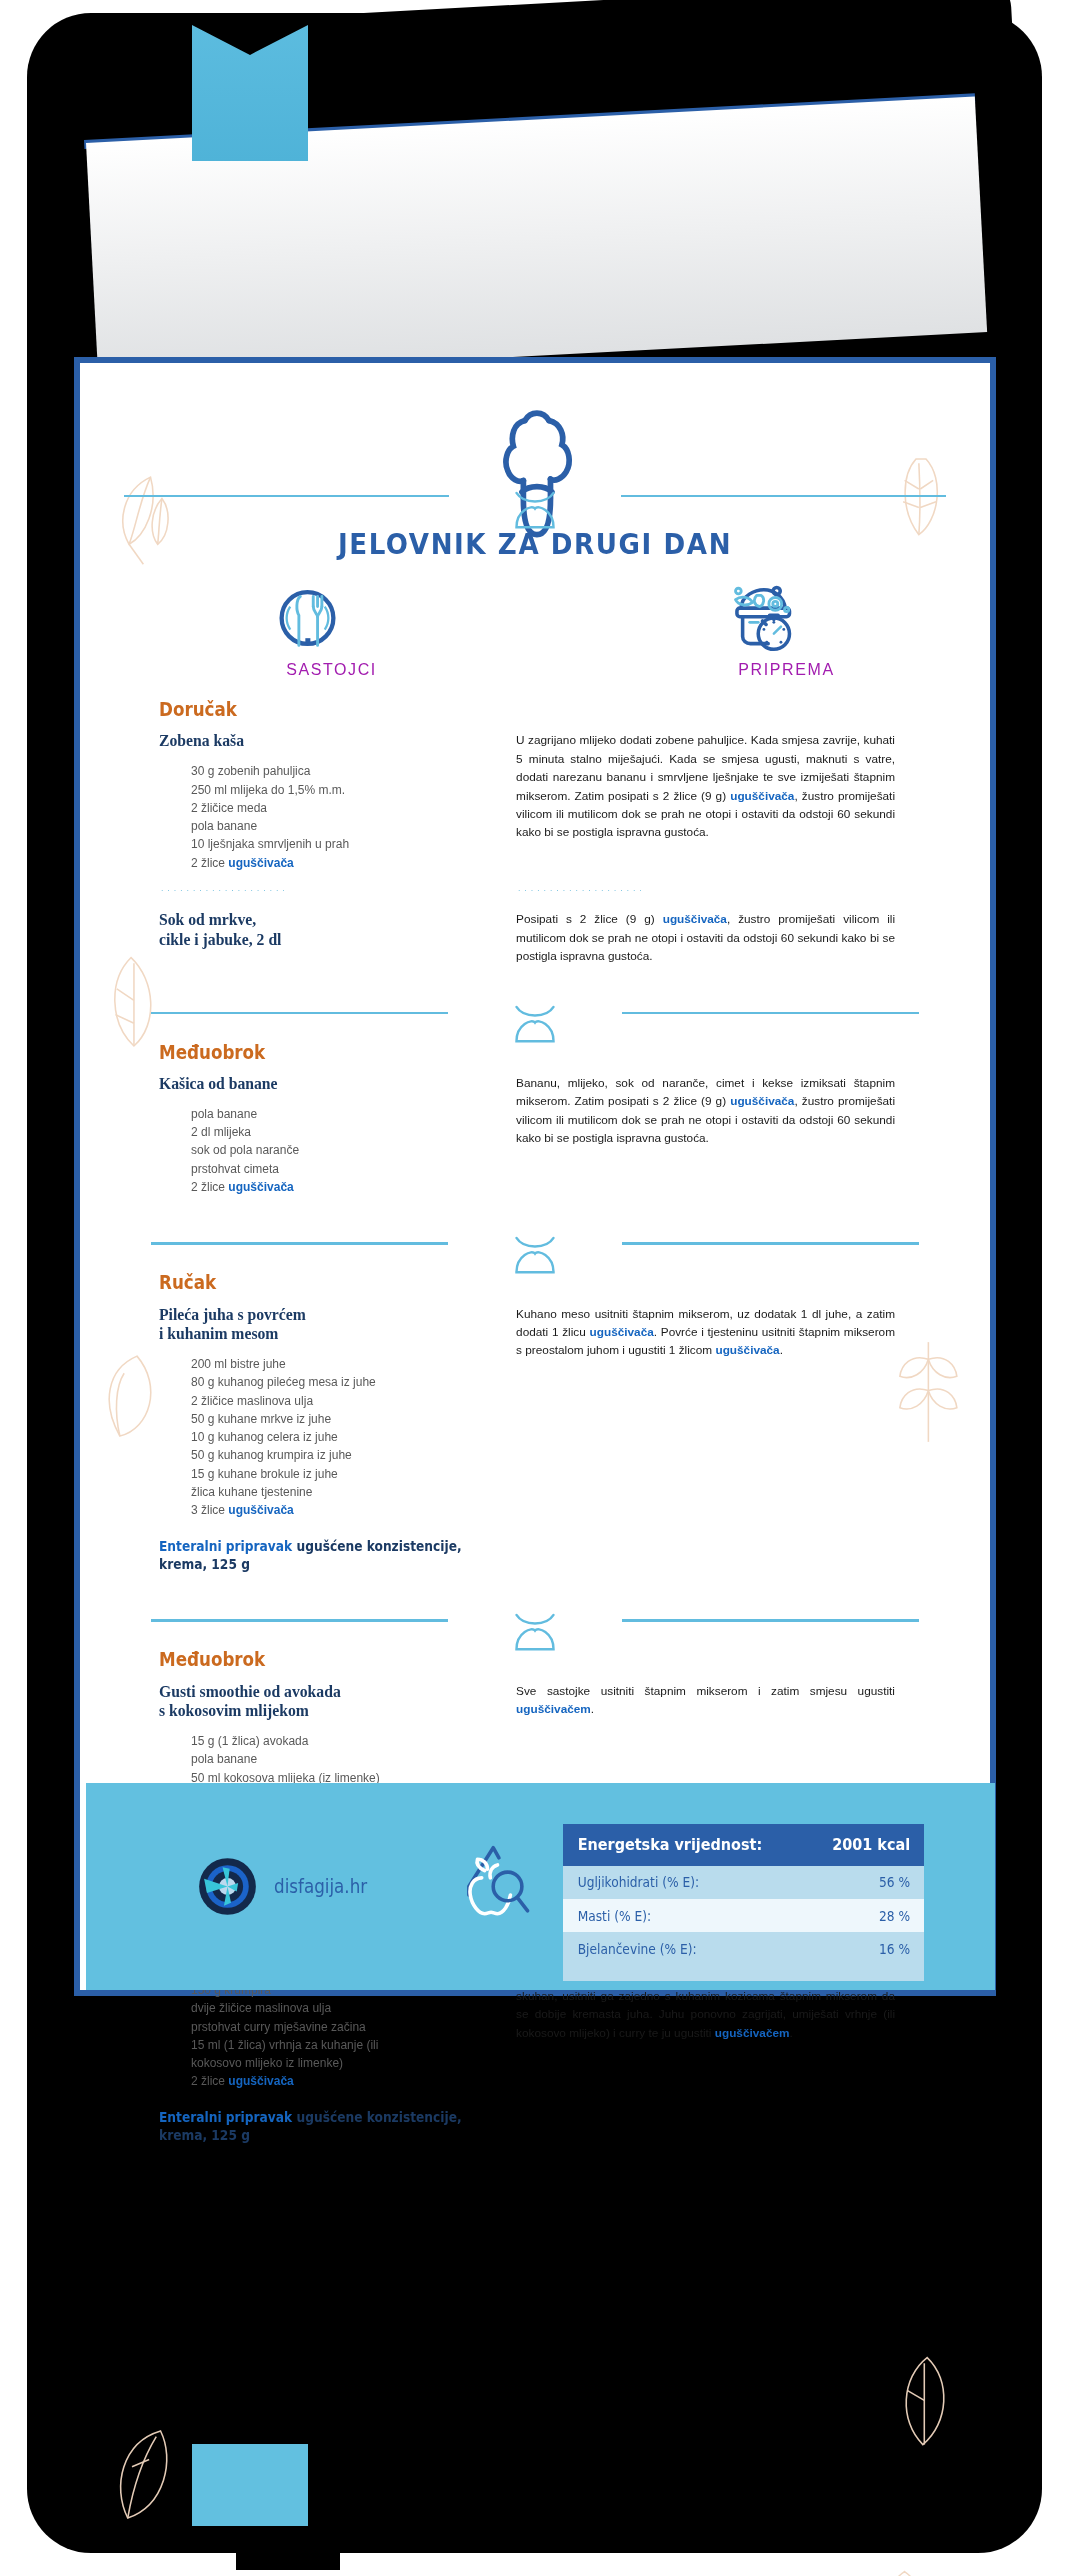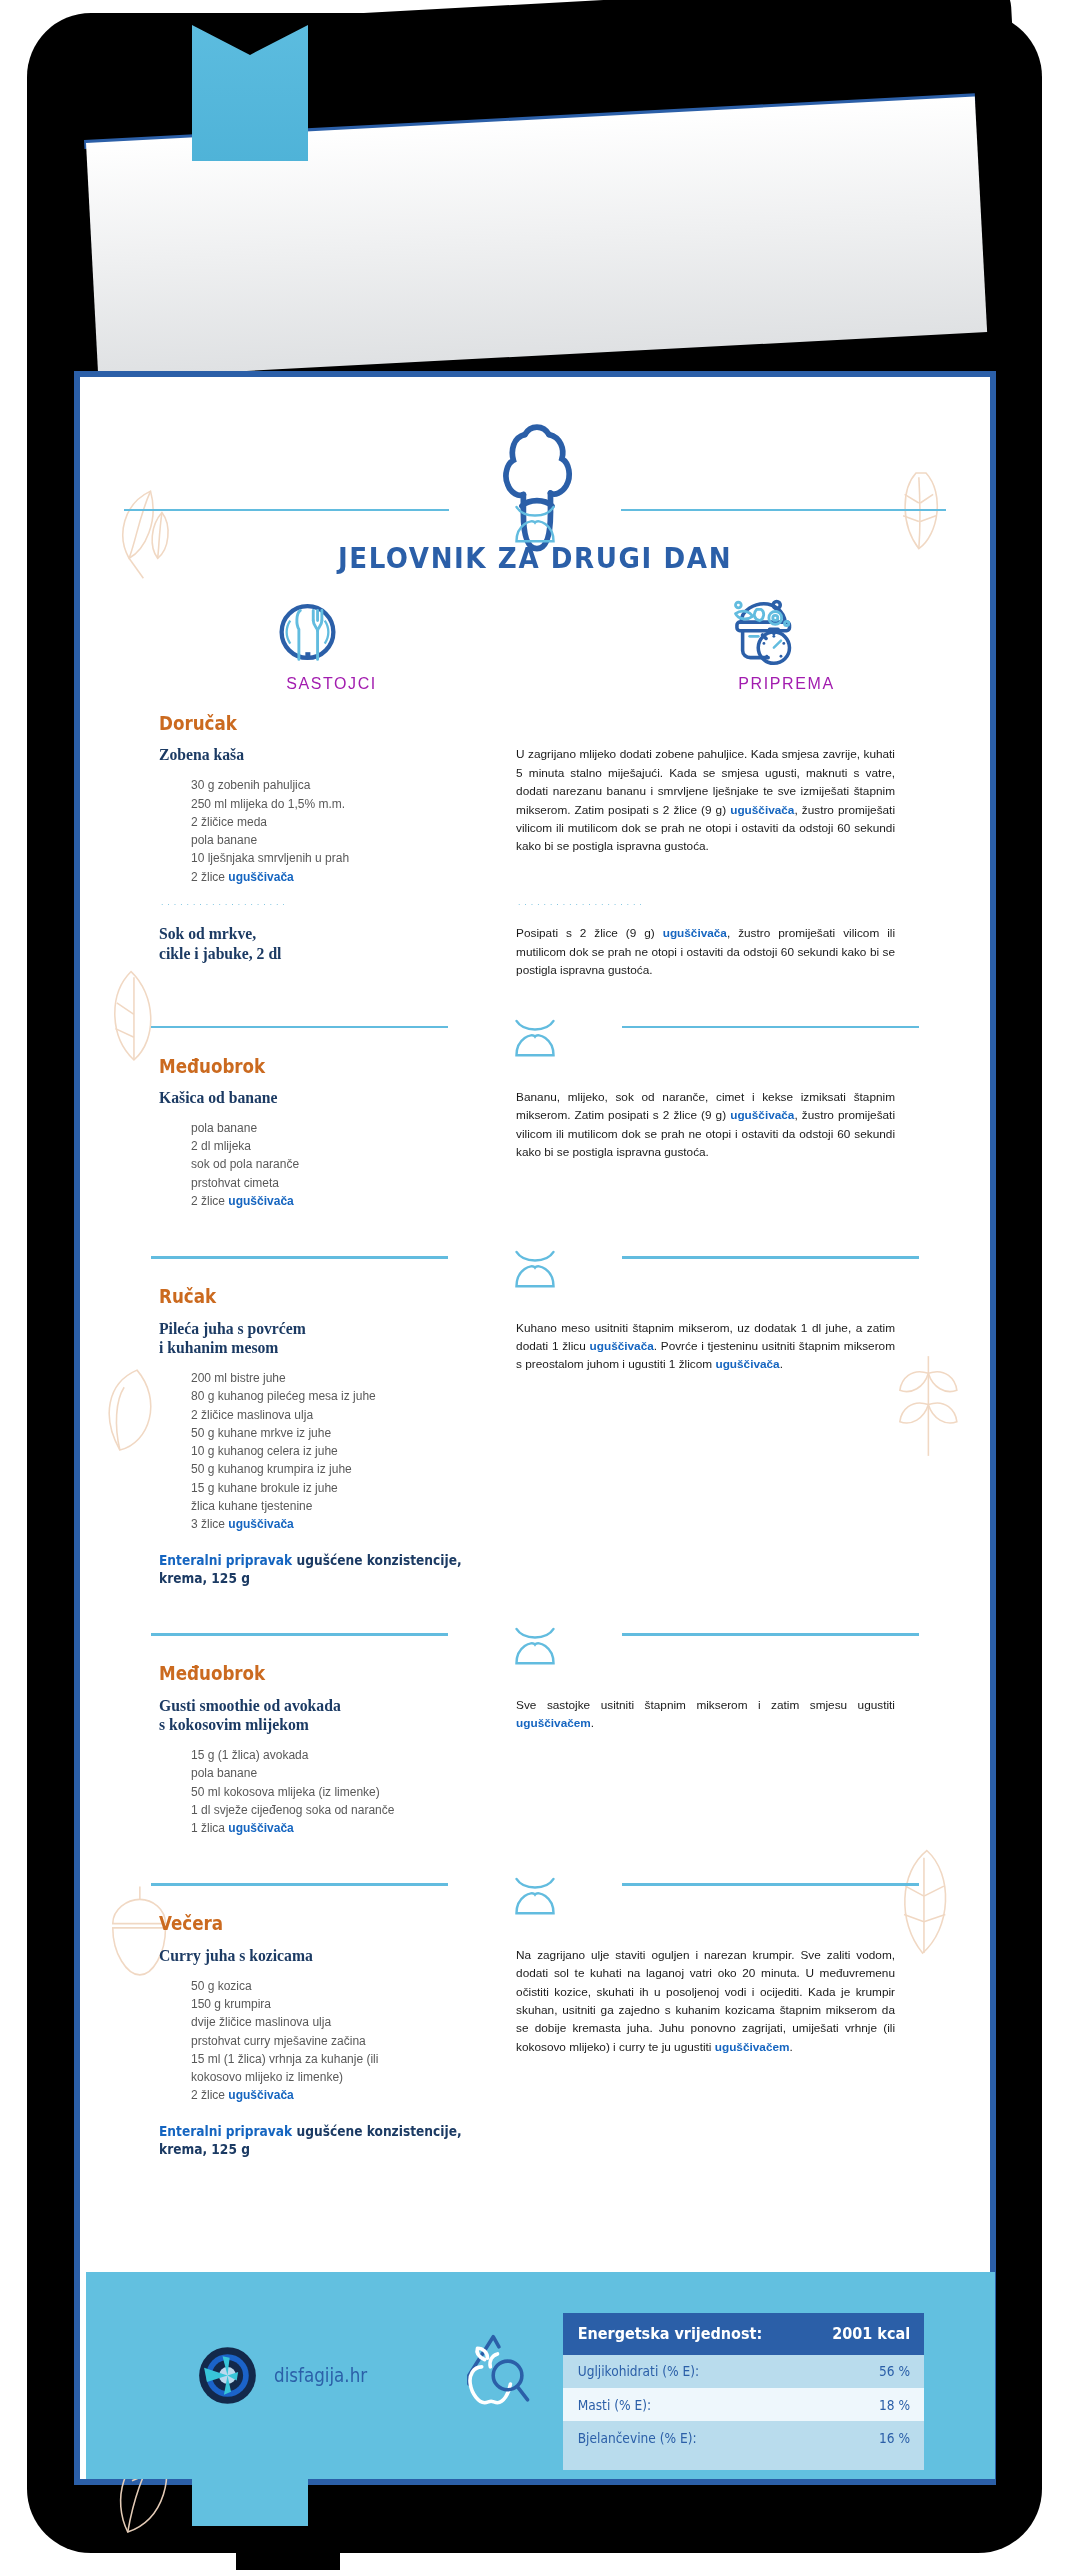--- a/index.html
+++ b/index.html
@@ -48,22 +48,22 @@
     left: 84px; top: 140px;
     width: 892px; height: 8.6px;
     background: #2b5fa8;
     transform: rotate(-3.0deg);
     transform-origin: left top;
   }
 
   
   .card {
     position: absolute;
-    left: 74px; top: 371px;
-    width: 922px; height: 2114px;
+    left: 74px; top: 357px;
+    width: 922px; height: 1639px;
     background: #ffffff;
     border: 6.4px solid #2b5fa8;
   }
 
   
   .bookmark {
     position: absolute;
     left: 192px; top: 25px;
     width: 116px; height: 136px;
     background: linear-gradient(180deg,#5cbcdf 0%, #4fb3d8 100%);
@@ -566,21 +566,21 @@
         <div class="nrow head">
           <span>Energetska vrijednost:</span>
           <span>2001 kcal</span>
         </div>
         <div class="nrow odd">
           <span class="k">Ugljikohidrati (% E):</span>
           <span class="v">56 %</span>
         </div>
         <div class="nrow even">
           <span class="k">Masti (% E):</span>
-          <span class="v">18 %</span>
+          <span class="v">28 %</span>
         </div>
         <div class="nrow odd">
           <span class="k">Bjelančevine (% E):</span>
           <span class="v">16 %</span>
         </div>
         <div class="pad"></div>
       </div>
     </div>
 
   </div>

